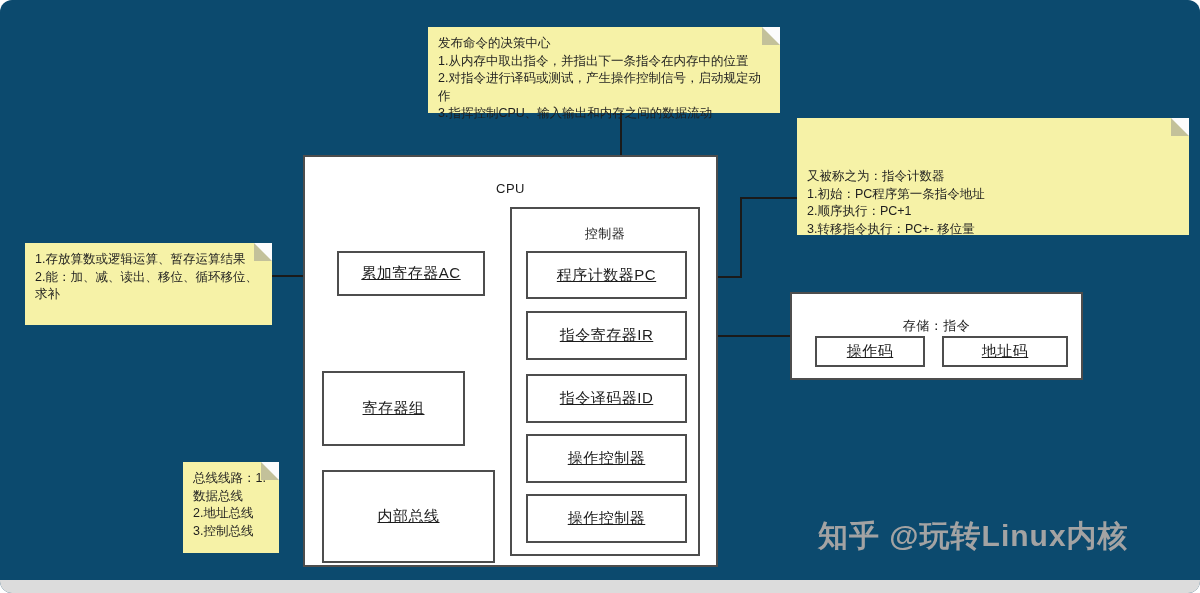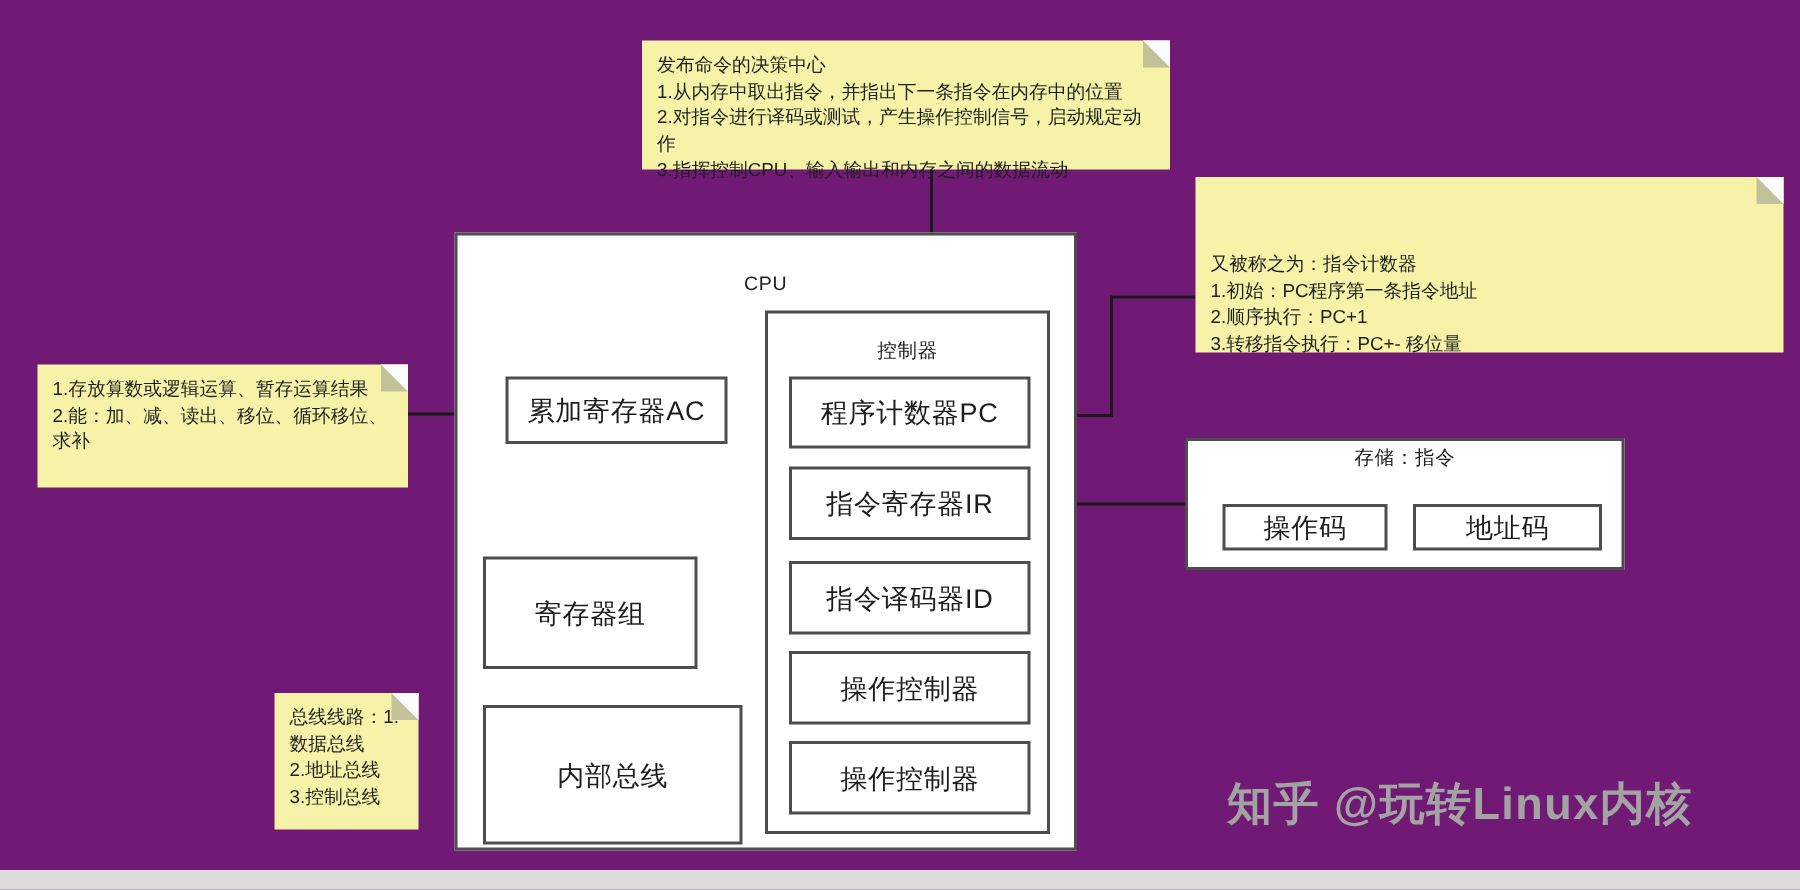--- a/index.html
+++ b/index.html
@@ -1,37 +1,37 @@
 <!DOCTYPE html>
 <html><head>
 <meta charset="utf-8">
 <style>
   * { margin:0; padding:0; box-sizing:border-box; }
   html,body { background:#ffffff; }
   body { font-family:"Liberation Sans","DejaVu Sans",sans-serif; }
-  .stage { position:relative; width:1200px; height:593px; background:#701a75; overflow:hidden; }
+  .stage { position:relative; width:1200px; height:593px; background:#0c4a6e; overflow:hidden;border-radius:12px; }
 
   .arrows { position:absolute; left:0; top:0; width:1200px; height:593px; pointer-events:none; }
 
   .box { position:absolute; background:#ffffff; border:2px solid #4d4d4d; }
   .block { display:flex; align-items:center; justify-content:center;
-           font-size:18px; color:#1c1c1c; text-align:center; letter-spacing:.5px; }
+           font-size:15px; color:#1c1c1c; text-align:center; letter-spacing:.5px;text-decoration:underline; }
   .box-title { text-align:center; font-size:13px; color:#1c1c1c; letter-spacing:.5px; }
 
   #cpu      { left:303px; top:155px; width:415px; height:412px; padding-top:24px; }
   #ctrl     { left:510px; top:207px; width:190px; height:349px; padding-top:16px; }
   #b-pc     { left:526px; top:251px; width:161px; height:48px; }
   #b-ir     { left:526px; top:311px; width:161px; height:49px; }
   #b-id     { left:526px; top:374px; width:161px; height:49px; }
   #b-seq    { left:526px; top:434px; width:161px; height:49px; }
   #b-op     { left:526px; top:494px; width:161px; height:49px; }
   #b-ac     { left:337px; top:251px; width:148px; height:45px; }
   #b-reg    { left:322px; top:371px; width:143px; height:75px; }
   #b-ibus   { left:322px; top:470px; width:173px; height:93px; }
-  #storage  { left:790px; top:292px; width:293px; height:88px; padding-top:2px; }
+  #storage  { left:790px; top:292px; width:293px; height:88px; padding-top:23px; }
   #b-opcode { left:815px; top:336px; width:110px; height:31px; }
   #b-addr   { left:942px; top:336px; width:126px; height:31px; }
 
   .note { position:absolute; background:#f6f2a7; color:#1f1f1f;
           font-size:12.5px; line-height:1.4; padding:8px 10px; }
   .note::before { content:""; position:absolute; top:0; right:0; width:0; height:0;
           border-style:solid; border-width:0 18px 18px 0;
           border-color:#fcfcfc #fcfcfc #c3c19a #c3c19a; }
   .nl { white-space:normal; }
 

